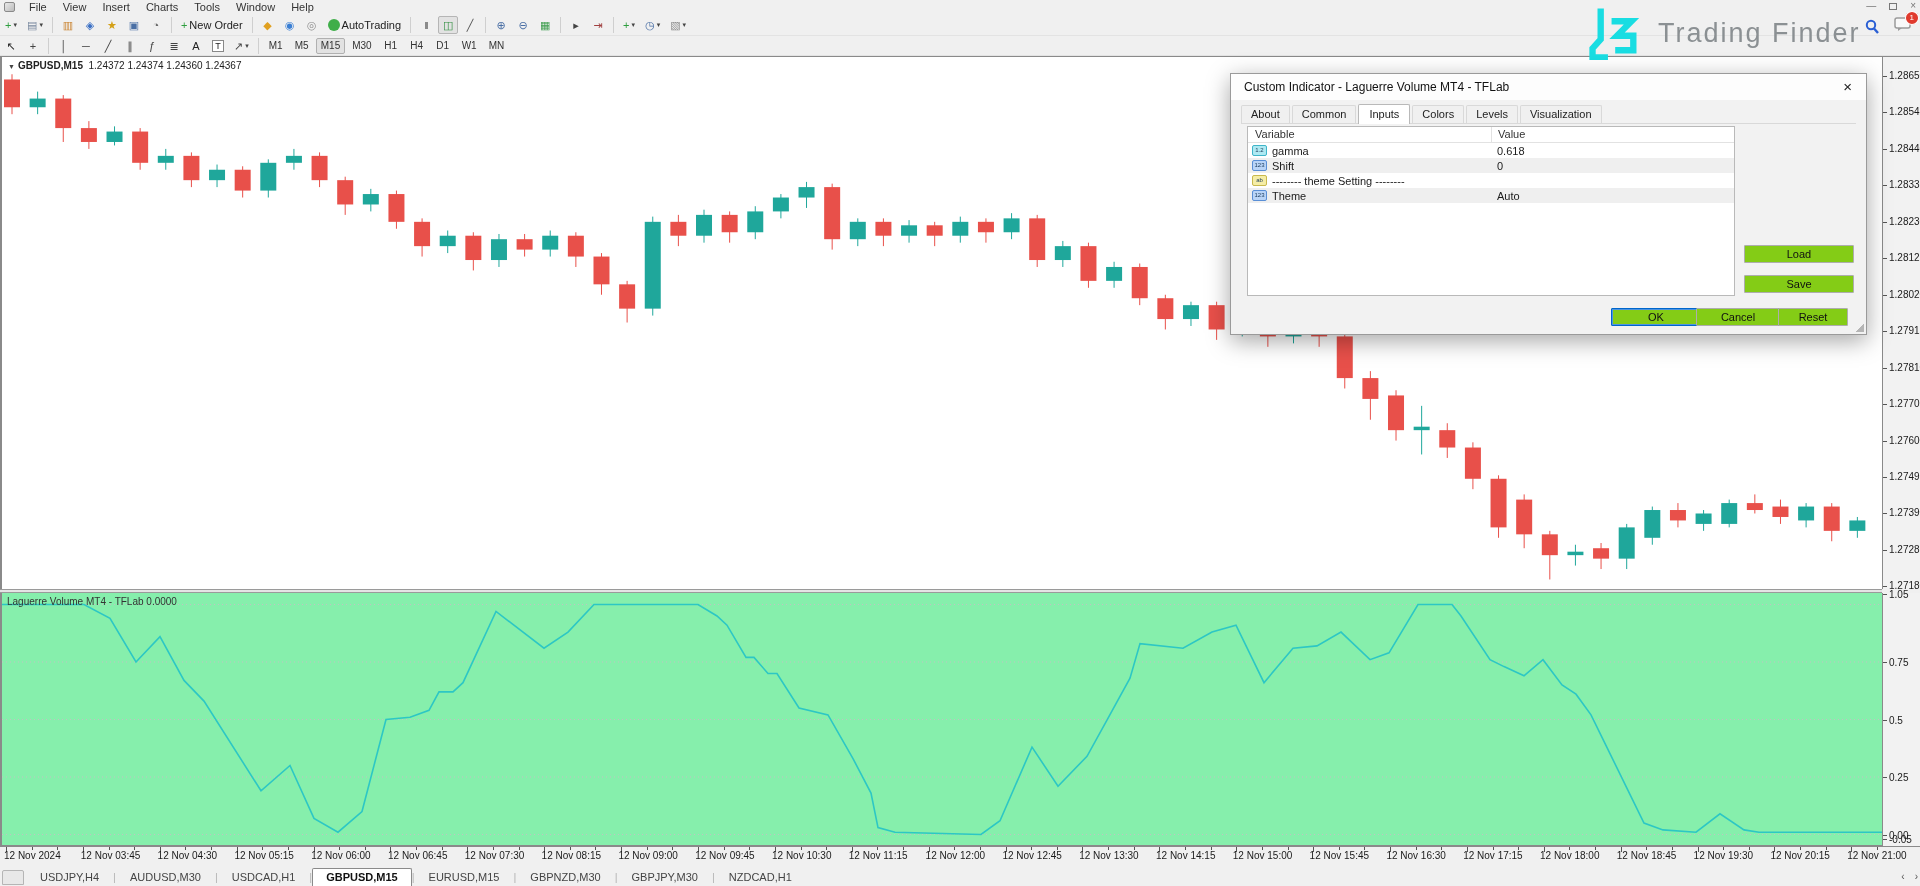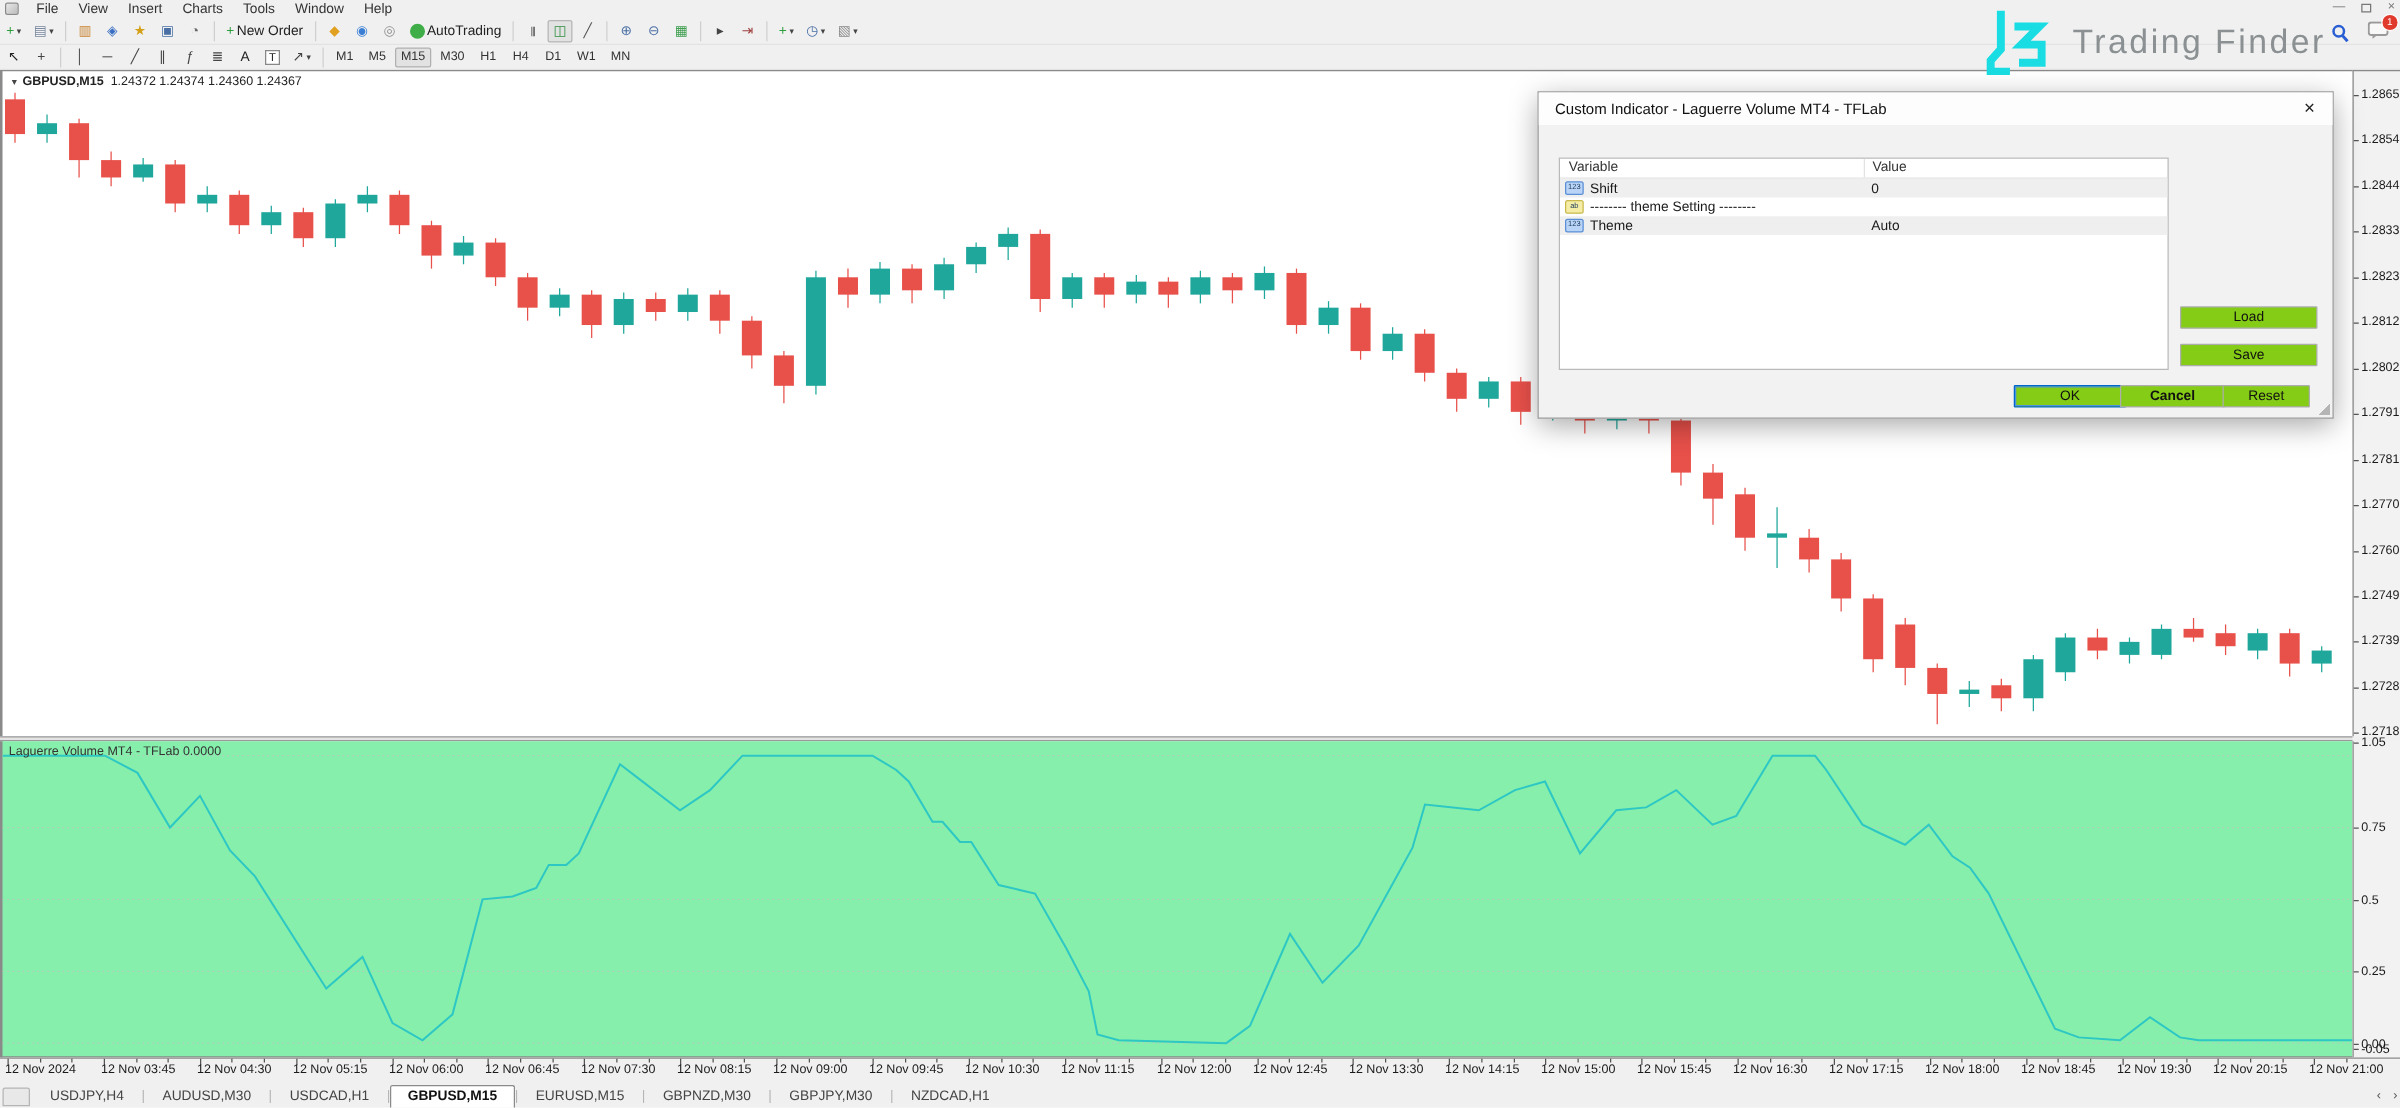--- a/index.html
+++ b/index.html
@@ -71,21 +71,21 @@
   .th-val { padding:1px 0 0 6px; }
   .dlg-row { display:flex; align-items:center; height:15px; font-size:11px; color:#1a1a1a; }
   .dlg-row.alt { background:#efefef; }
   .type-ico { flex:0 0 15px; height:11px; margin:0 5px 0 4px; border:1px solid; border-radius:2px; font-size:6px; line-height:9px; text-align:center; color:#1a3a5a; }
   .dlg-row .var { flex:0 0 219px; }
   .dlg-row .val { padding-left:6px; }
   .dlg-btn { position:absolute; height:18px; background:#84cc16; border:1px solid #adadad; font-size:11px; font-family:"Liberation Sans",sans-serif; color:#111; border-radius:1px; }
   .dlg-btn.load  { left:513px; top:171px; width:110px; }
   .dlg-btn.save  { left:513px; top:201px; width:110px; }
   .dlg-btn.ok     { left:380px; top:234px; width:90px; border:1px solid #0066cc; box-shadow:0 0 0 1px #4d94e0 inset; }
-  .dlg-btn.cancel { left:465px; top:234px; width:84px;font-weight:bold; }
+  .dlg-btn.cancel { left:465px; top:234px; width:84px; }
   .dlg-btn.reset  { left:547px; top:234px; width:70px; }
   .dlg-grip { position:absolute; right:2px; bottom:2px; width:9px; height:9px; background:linear-gradient(135deg,transparent 50%,#b5b5b5 50%); }
 
   
   .tf-logo { position:absolute; top:6px; left:1588px; display:flex; align-items:center; gap:12px; z-index:5; }
   .tf-text { font-size:27px; font-weight:300; letter-spacing:2px; color:#8b9093; }
   .tr-icons { position:absolute; top:17px; right:8px; display:flex; gap:14px; align-items:center; z-index:6; }
   .badge { position:absolute; top:-6px; right:-7px; background:#e03a2d; color:#fff; font-size:8px; line-height:8px; border-radius:50%; padding:2px 4px; border:1px solid #fff; }
   .chat-wrap { position:relative; }
 </style>
@@ -604,26 +604,39 @@
     </svg>
     <span class="badge">1</span>
   </div>
 </div>
 
 <div class="dialog">
   <div class="dlg-title">
     <span>Custom Indicator - Laguerre Volume MT4 - TFLab</span>
     <span class="dlg-close">×</span>
   </div>
+  <div class="dlg-tabs">
+      <div class="dlg-tab">About</div>
+      <div class="dlg-tab">Common</div>
+      <div class="dlg-tab active">Inputs</div>
+      <div class="dlg-tab">Colors</div>
+      <div class="dlg-tab">Levels</div>
+      <div class="dlg-tab">Visualization</div>
+    </div>
   <div class="dlg-list">
     <div class="dlg-thead">
       <span class="th-var">Variable</span>
       <span class="th-val">Value</span>
     </div>
     <div>
+        <div class="dlg-row">
+          <span class="type-ico" style="background: rgb(174, 233, 242); border-color: rgb(63, 181, 201);">1.2</span>
+          <span class="var">gamma</span>
+          <span class="val">0.618</span>
+        </div>
         <div class="dlg-row alt">
           <span class="type-ico" style="background: rgb(185, 212, 247); border-color: rgb(90, 143, 214);">123</span>
           <span class="var">Shift</span>
           <span class="val">0</span>
         </div>
         <div class="dlg-row">
           <span class="type-ico" style="background: rgb(245, 237, 166); border-color: rgb(201, 185, 77);">ab</span>
           <span class="var">-------- theme Setting --------</span>
           <span class="val"></span>
         </div>

